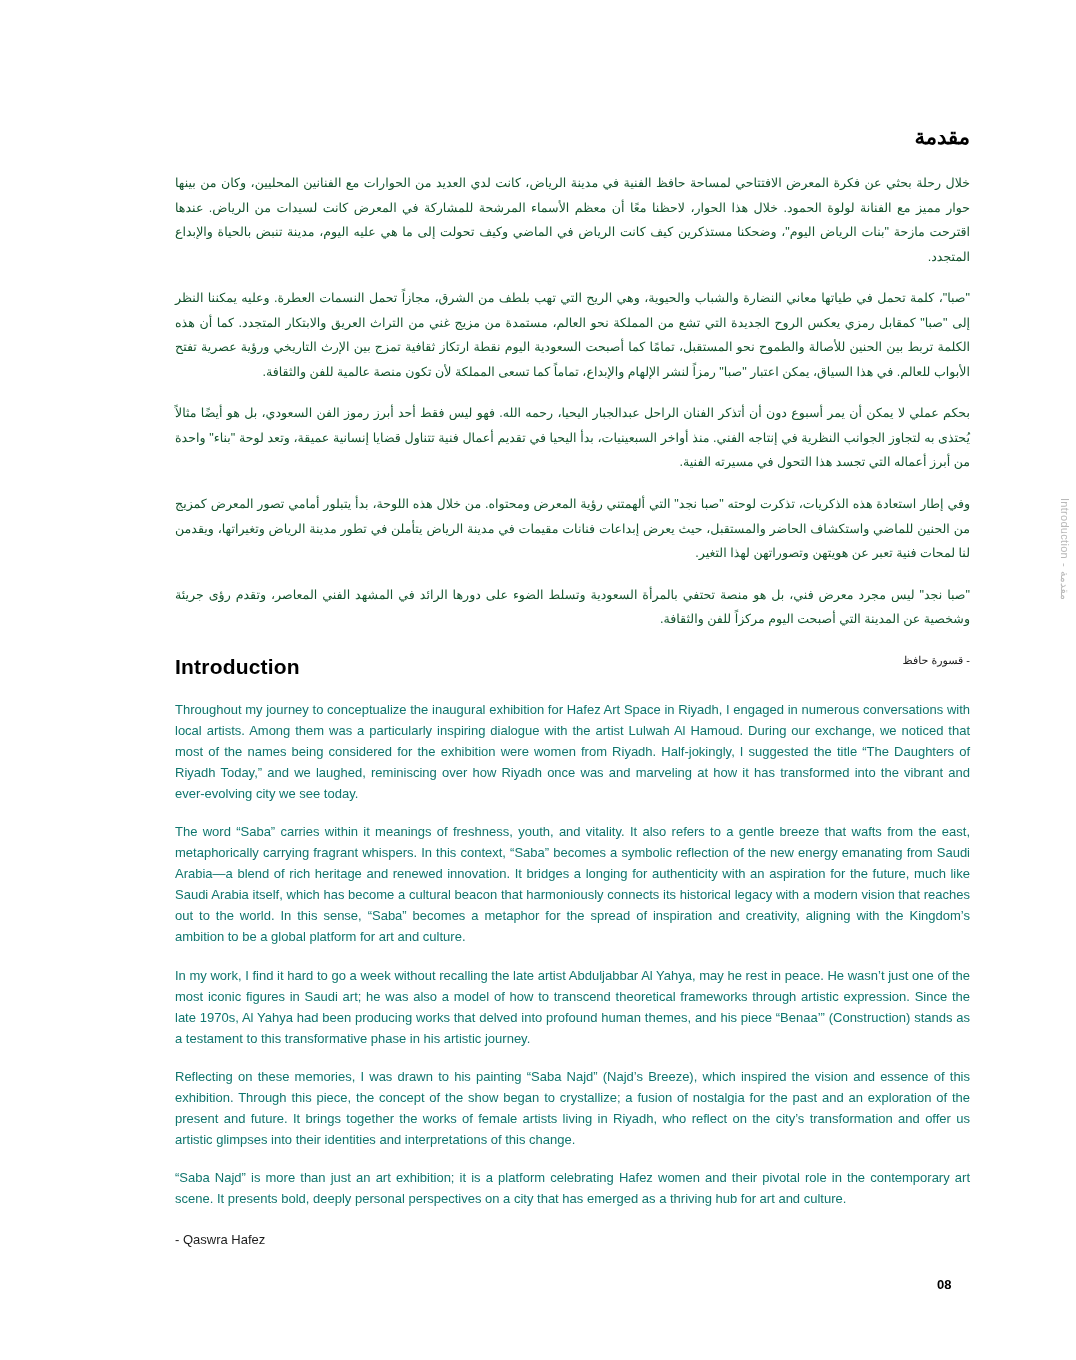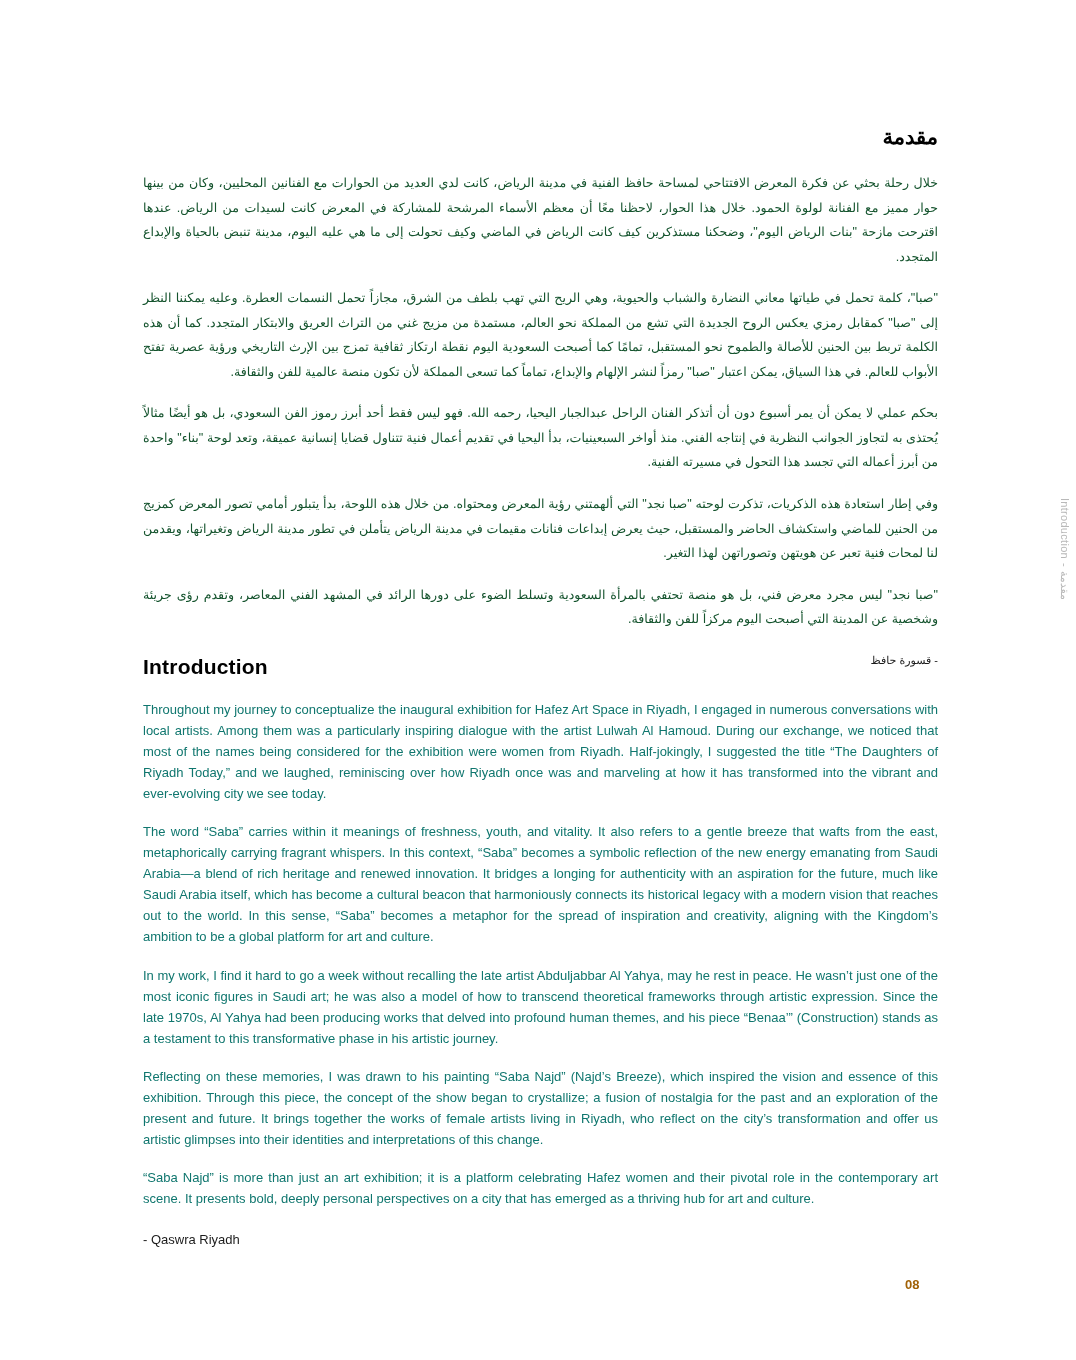--- a/index.html
+++ b/index.html
@@ -12,20 +12,21 @@
     height: 1360px;
     position: relative;
     font-family: "Liberation Sans", sans-serif;
     color: #1a1a1a;
     overflow: hidden;
   }
 
   .page {
     position: absolute;
     inset: 0;
+    margin-left: 32px;
   }
 
   
   .rtl-section {
     position: absolute;
     left: 143px;
     top: 125px;
     width: 795px;
     direction: rtl;
     text-align: justify;
@@ -97,21 +98,21 @@
   }
   .side-head .sep { padding: 0 4px; }
 
   
   .folio {
     position: absolute;
     left: 905px;
     top: 1277px;
     font-size: 13px;
     font-weight: bold;
-    color: #a16207;
+    color: #000000;
   }
 </style>
 </head>
 <body>
 
 <div class="page">
 
   <section class="rtl-section">
     <h1 class="rtl-title">مقدمة</h1>
     <p class="rtl-p">خلال رحلة بحثي عن فكرة المعرض الافتتاحي لمساحة حافظ الفنية في مدينة الرياض، كانت لدي العديد من الحوارات مع الفنانين المحليين، وكان من بينها حوار مميز مع الفنانة لولوة الحمود. خلال هذا الحوار، لاحظنا معًا أن معظم الأسماء المرشحة للمشاركة في المعرض كانت لسيدات من الرياض. عندها اقترحت مازحة "بنات الرياض اليوم"، وضحكنا مستذكرين كيف كانت الرياض في الماضي وكيف تحولت إلى ما هي عليه اليوم، مدينة تنبض بالحياة والإبداع المتجدد.</p>
@@ -122,21 +123,21 @@
     <p class="rtl-sign">- قسورة حافظ</p>
   </section>
 
   <section class="ltr-section">
     <h1 class="ltr-title">Introduction</h1>
     <p class="ltr-p">Throughout my journey to conceptualize the inaugural exhibition for Hafez Art Space in Riyadh, I engaged in numerous conversations with local artists. Among them was a particularly inspiring dialogue with the artist Lulwah Al Hamoud. During our exchange, we noticed that most of the names being considered for the exhibition were women from Riyadh. Half-jokingly, I suggested the title “The Daughters of Riyadh Today,” and we laughed, reminiscing over how Riyadh once was and marveling at how it has transformed into the vibrant and ever-evolving city we see today.</p>
     <p class="ltr-p">The word “Saba” carries within it meanings of freshness, youth, and vitality. It also refers to a gentle breeze that wafts from the east, metaphorically carrying fragrant whispers. In this context, “Saba” becomes a symbolic reflection of the new energy emanating from Saudi Arabia—a blend of rich heritage and renewed innovation. It bridges a longing for authenticity with an aspiration for the future, much like Saudi Arabia itself, which has become a cultural beacon that harmoniously connects its historical legacy with a modern vision that reaches out to the world. In this sense, “Saba” becomes a metaphor for the spread of inspiration and creativity, aligning with the Kingdom’s ambition to be a global platform for art and culture.</p>
     <p class="ltr-p">In my work, I find it hard to go a week without recalling the late artist Abduljabbar Al Yahya, may he rest in peace. He wasn’t just one of the most iconic figures in Saudi art; he was also a model of how to transcend theoretical frameworks through artistic expression. Since the late 1970s, Al Yahya had been producing works that delved into profound human themes, and his piece “Benaa’” (Construction) stands as a testament to this transformative phase in his artistic journey.</p>
     <p class="ltr-p">Reflecting on these memories, I was drawn to his painting “Saba Najd” (Najd’s Breeze), which inspired the vision and essence of this exhibition. Through this piece, the concept of the show began to crystallize; a fusion of nostalgia for the past and an exploration of the present and future. It brings together the works of female artists living in Riyadh, who reflect on the city’s transformation and offer us artistic glimpses into their identities and interpretations of this change.</p>
     <p class="ltr-p">“Saba Najd” is more than just an art exhibition; it is a platform celebrating Hafez women and their pivotal role in the contemporary art scene. It presents bold, deeply personal perspectives on a city that has emerged as a thriving hub for art and culture.</p>
-    <p class="ltr-sign">- Qaswra Riyadh</p>
+    <p class="ltr-sign">- Qaswra Hafez</p>
   </section>
 
   <div class="side-head">
     <span>Introduction</span><span class="sep">-</span><span>مقدمة</span>
   </div>
 
   <div class="folio">08</div>
 
 </div>
 

